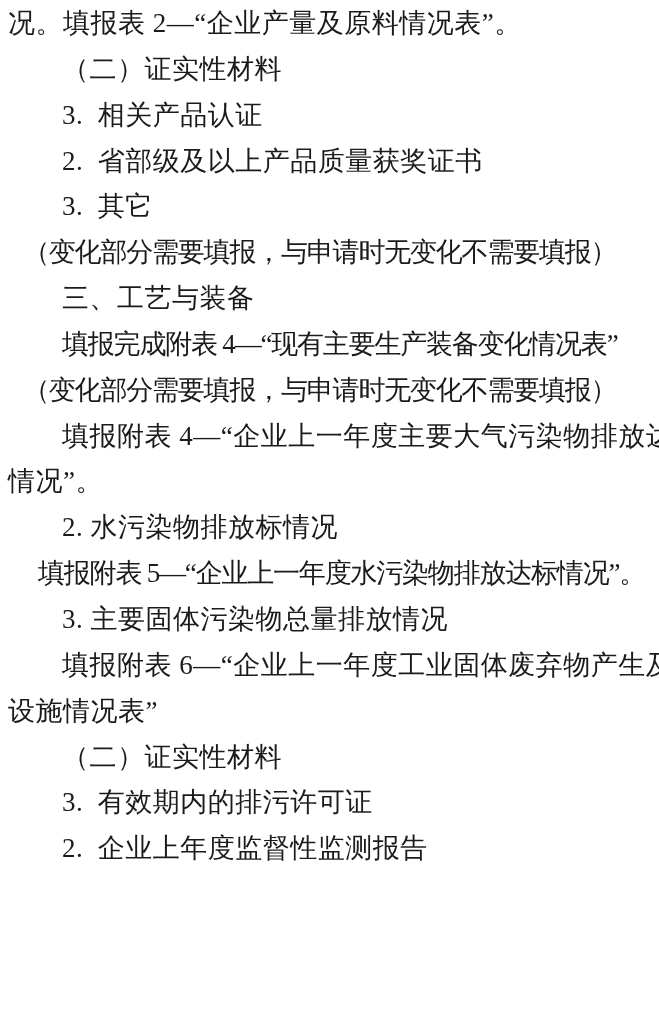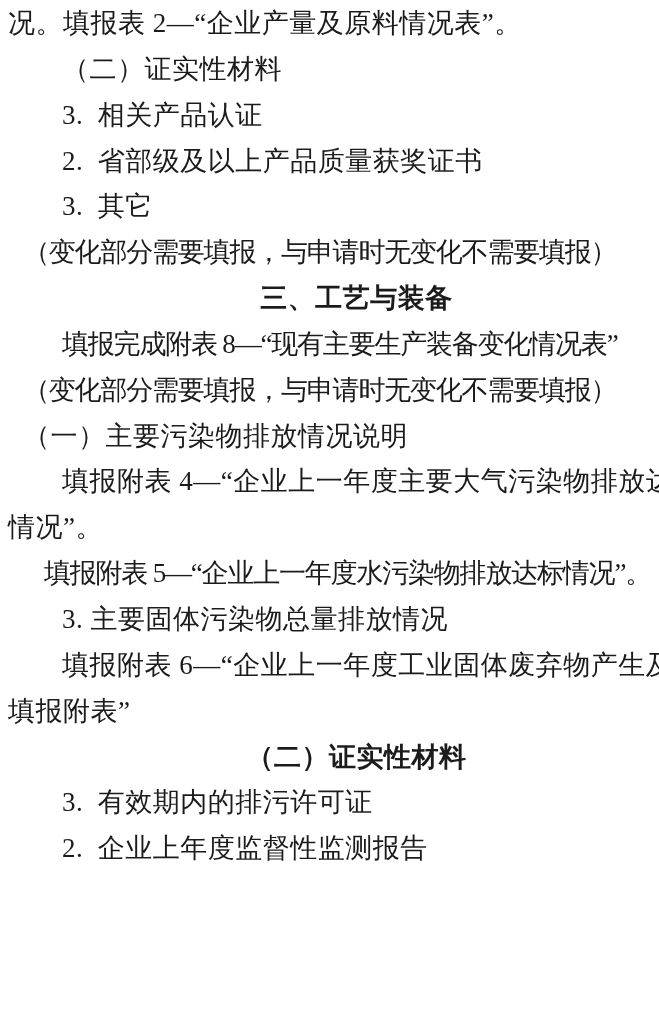--- a/index.html
+++ b/index.html
@@ -24,42 +24,42 @@
     line-height: 45.85px;
     font-size: 27px;
     white-space: pre;
     letter-spacing: 0.5px;
     color: #1b1b1b;
   }
   
   .i0 { padding-left: 0; }        
   .i1 { padding-left: 15px; }     
   .i2 { padding-left: 54px; }     
-  .i3 { padding-left: 30px; text-align: right; }     
+  .i3 { padding-left: 30px; }     
   
-  .b { font-weight: 700; text-align: center; }
+  .b { font-weight: 400; }
   
   .squeeze { letter-spacing: -1.2px; }
 </style>
 </head>
 <body>
 
 <main class="page">
   <div class="line i0">况。填报表 2—“企业产量及原料情况表”。</div>
   <div class="line i2">（二）证实性材料</div>
   <div class="line i2">3.  相关产品认证</div>
   <div class="line i2">2.  省部级及以上产品质量获奖证书</div>
   <div class="line i2">3.  其它</div>
   <div class="line i1 squeeze">（变化部分需要填报，与申请时无变化不需要填报）</div>
   <div class="line i2 b">三、工艺与装备</div>
-  <div class="line i2 squeeze">填报完成附表 8—“现有主要生产装备变化情况表”</div>
+  <div class="line i2 squeeze">填报完成附表 4—“现有主要生产装备变化情况表”</div>
   <div class="line i1 squeeze">（变化部分需要填报，与申请时无变化不需要填报）</div>
-  <div class="line i1">（一）主要污染物排放情况说明</div>
   <div class="line i2">填报附表 4—“企业上一年度主要大气污染物排放达标</div>
   <div class="line i0">情况”。</div>
+  <div class="line i2">2. 水污染物排放标情况</div>
   <div class="line i3 squeeze">填报附表 5—“企业上一年度水污染物排放达标情况”。</div>
   <div class="line i2">3. 主要固体污染物总量排放情况</div>
   <div class="line i2">填报附表 6—“企业上一年度工业固体废弃物产生及治理</div>
-  <div class="line i0">填报附表”</div>
+  <div class="line i0">设施情况表”</div>
   <div class="line i2 b">（二）证实性材料</div>
   <div class="line i2">3.  有效期内的排污许可证</div>
   <div class="line i2">2.  企业上年度监督性监测报告</div>
 </main>
 
 </body></html>

